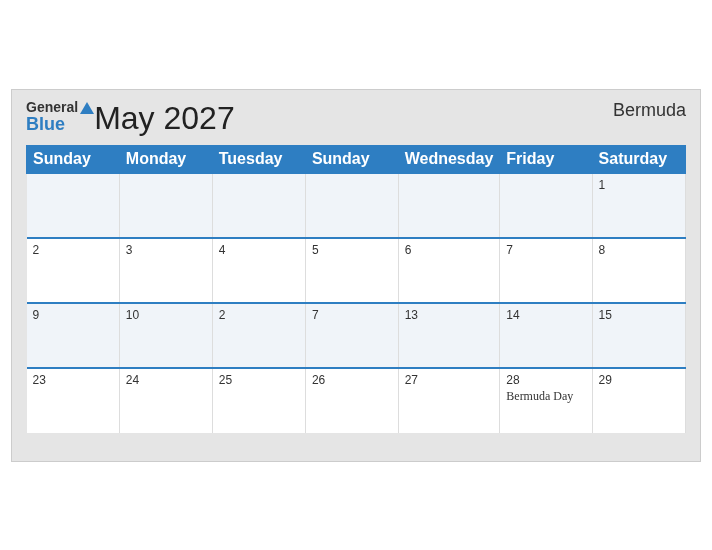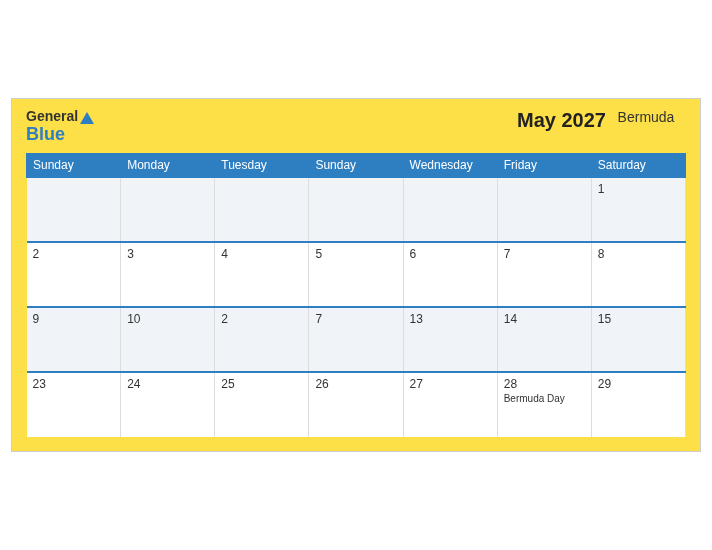--- a/index.html
+++ b/index.html
@@ -8,23 +8,23 @@
       background: #fff;
       display: flex;
       justify-content: center;
       align-items: center;
       width: 712px;
       height: 550px;
       overflow: hidden;
     }
     .calendar-wrapper {
       width: 690px;
-      background: #fde047;
+      background: #e5e5e5;
       border: 1px solid #ccc;
-      padding: 10px 14px 14px 14px;
+      padding: 10px 14px 28px 14px;
     }
     .calendar-header {
       display: flex;
       justify-content: space-between;
       align-items: flex-start;
       margin-bottom: 8px;
     }
     .logo {
       display: flex;
       flex-direction: column;
@@ -35,43 +35,43 @@
       color: #333;
       font-weight: bold;
       font-size: 14px;
     }
     .logo-blue {
       color: #2e7ec2;
       font-weight: bold;
       font-size: 18px;
     }
     .calendar-title {
-      font-size: 20px;
-      font-weight: bold;
+      font-size: 32px;
+      font-weight: normal;
       color: #222;
+      text-align: left;
+      flex: 1;
+    }
+    .calendar-region {
+      font-size: 18px;
+      color: #333;
       text-align: right;
-      flex: 1;
-    }
-    .calendar-region {
-      font-size: 14px;
-      color: #333;
-      text-align: center;
       min-width: 80px;
     }
     .calendar-grid {
       width: 100%;
       border-collapse: collapse;
     }
     .calendar-grid thead tr {
       background: #2e7ec2;
     }
     .calendar-grid thead th {
       color: #fff;
-      font-size: 12px;
-      font-weight: normal;
+      font-size: 16px;
+      font-weight: bold;
       text-align: left;
       padding: 4px 6px;
       border: 1px solid #2e7ec2;
     }
     .calendar-grid tbody tr {
       height: 65px;
     }
     .calendar-grid tbody tr:nth-child(odd) {
       background: #f0f4f9;
     }
@@ -91,24 +91,25 @@
     }
     .calendar-grid tbody td:first-child {
       border-left: none;
     }
     .day-number {
       font-size: 12px;
       color: #333;
       display: block;
     }
     .event-label {
-      font-size: 10px;
+      font-size: 12px;
       color: #333;
       display: block;
       margin-top: 2px;
+      font-family: Liberation Serif, serif;
     }
     .logo-triangle {
       display: inline-block;
       width: 0;
       height: 0;
       border-left: 7px solid transparent;
       border-right: 7px solid transparent;
       border-bottom: 12px solid #2e7ec2;
       margin-left: 2px;
       vertical-align: middle;

